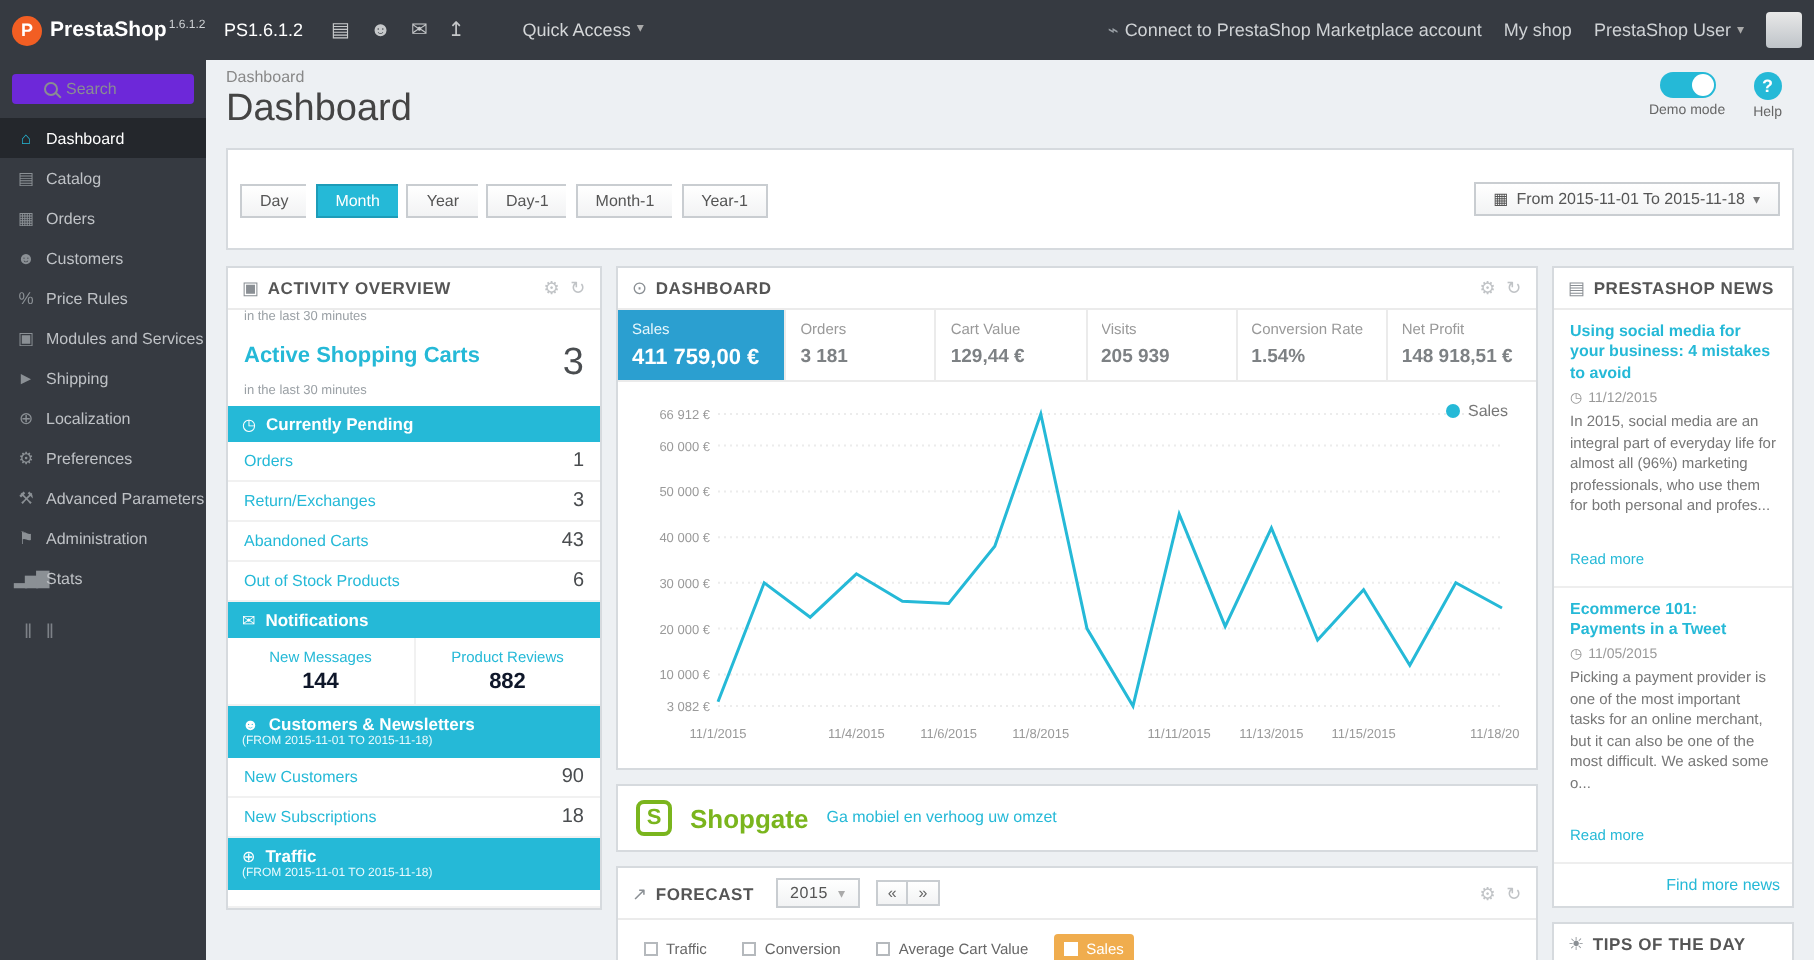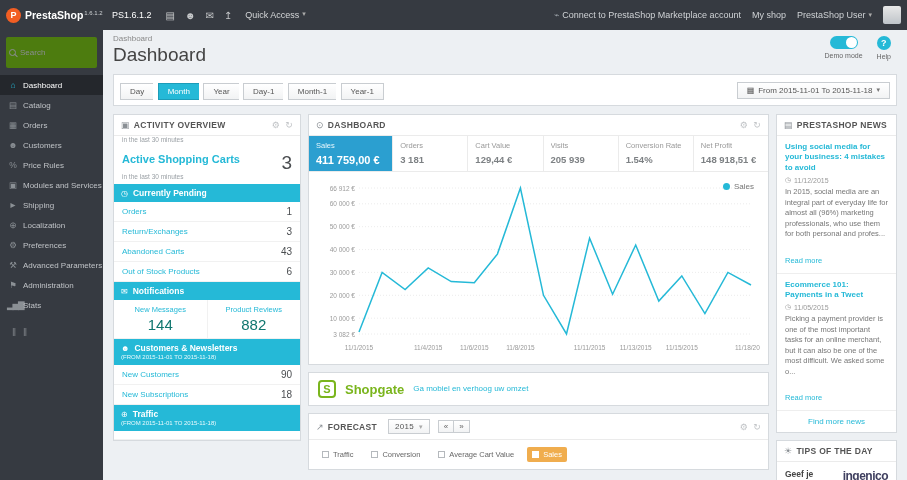--- a/index.html
+++ b/index.html
@@ -8,29 +8,29 @@
 a{text-decoration:none;cursor:pointer}
 button{cursor:pointer}
 
 .topbar{position:absolute;top:0;left:0;right:0;height:30px;background:#363a41;color:#fff;display:flex;align-items:center;font-size:9px;z-index:9}
 .logo-area{width:103px;display:flex;align-items:center;gap:4px;padding-left:6px;cursor:pointer}
 .logo-circle{width:15px;height:15px;border-radius:50%;background:#f25e23;color:#fff;font-weight:bold;font-size:9px;display:inline-flex;align-items:center;justify-content:center}
 .brand{font-weight:bold;font-size:10.5px;white-space:nowrap}
 .brand sup{font-size:6px;font-weight:normal;color:#cfd2d5;margin-left:1px}
 .shopname{padding:0 9px;font-weight:normal;color:#fff;cursor:pointer}
 .tb-icon{padding:0 5px;color:#c6c8ca;font-size:10px;cursor:pointer}
-.quick-access{margin-left:8px;color:#d4d6d8;display:flex;align-items:flex-start;gap:3px;cursor:pointer}
+.quick-access{margin-left:24px;color:#d4d6d8;display:flex;align-items:flex-start;gap:3px;cursor:pointer}
 .caret{font-size:7px;color:#aaa}
 .tb-right{margin-left:auto;display:flex;align-items:center;gap:11px;padding-right:6px;color:#cfd2d5}
 .tb-link{display:flex;align-items:center;gap:3px;cursor:pointer;white-space:nowrap}
 .tb-link .ic{color:#9aa0a6}
 .avatar{width:18px;height:18px;background:linear-gradient(#e8e8e8,#bfc4c9);border-radius:2px;cursor:pointer}
 
 .sidebar{position:absolute;top:30px;left:0;width:103px;bottom:0;background:#363a41;z-index:8}
-.search-box{margin:7px 6px;background:#4d7c0f;border-radius:2px;display:flex;align-items:center;height:31px;padding:0 3px}
+.search-box{margin:7px 6px;background:#6d28d9;border-radius:2px;display:flex;align-items:center;height:15px;padding:0 16px}
 .mag{width:7px;height:7px;border:1px solid #8a8d92;border-radius:50%;position:relative;margin-right:4px;flex:none}
 .mag::after{content:"";position:absolute;width:4px;height:1px;background:#8a8d92;transform:rotate(45deg);right:-3px;bottom:-1px}
 .s-input{background:transparent;border:0;outline:none;color:#ccc;font-size:8px;width:68px}
 .s-input::placeholder{color:#8a8d92}
 .menu{list-style:none}
 .menu li{display:flex;align-items:center;gap:5px;padding:5px 7px;font-size:8px;color:#bfc2c6;cursor:pointer;white-space:nowrap;overflow:hidden}
 .menu li .mi{width:11px;text-align:center;font-size:8.5px;color:#8b9095;flex:none;letter-spacing:-1px}
 .menu li.active{background:#24272c;color:#fff}
 .menu li.active .mi{color:#25b9d7}
 .collapse{color:#7d8187;padding:12px 12px;font-size:10px;letter-spacing:2px;cursor:pointer}
@@ -38,21 +38,21 @@
 .main{position:absolute;left:103px;top:30px;right:0;bottom:0;background:#edf0f3;overflow:hidden}
 .page-head{position:relative;padding:4px 10px 2px}
 .breadcrumb{font-size:8px;color:#888;cursor:pointer}
 .page-title{font-size:19px;color:#444;font-weight:normal;margin-top:1px}
 .head-right{position:absolute;right:16px;top:6px;display:flex;gap:14px;text-align:center}
 .switch{width:28px;height:13px;background:#25b9d7;border-radius:8px;position:relative;margin:0 auto;cursor:pointer}
 .knob{width:11px;height:11px;background:#fff;border-radius:50%;position:absolute;right:1px;top:1px}
 .lbl{font-size:7px;color:#666;margin-top:3px}
 .help-circle{width:14px;height:14px;border-radius:50%;background:#25b9d7;color:#fff;font-size:9px;font-weight:bold;line-height:14px;margin:0 auto;cursor:pointer}
 
-.filter-bar{margin:6px 10px 0;background:#fff;border:1px solid #d6dade;padding:5px 6px;display:flex;align-items:center}
+.filter-bar{margin:6px 10px 0;background:#fff;border:1px solid #d6dade;padding:15px 6px;display:flex;align-items:center}
 .btn{border:1px solid #c9cdd1;background:linear-gradient(#fff,#f2f3f4);font-size:8px;color:#555;padding:3px 9px;font-family:inherit}
 .btn-group .btn{border-right-width:0}
 .btn-group .btn:last-child{border-right-width:1px}
 .btn.active{background:#25b9d7;border-color:#1d9cb8;color:#fff}
 .date-btn{margin-left:auto;display:flex;align-items:center;gap:4px}
 .date-btn .caret{color:#777}
 
 .cols{display:flex;gap:7px;margin:8px 10px 0;align-items:flex-start}
 .col-left{width:188px;flex:none}
 .col-mid{width:461px;flex:none}
@@ -72,21 +72,21 @@
 .sec-hdr.two{display:block;padding:4px 7px 5px}
 .sh-row{display:flex;gap:5px;align-items:center}
 .sh-sub{font-size:6px;font-weight:normal;color:#eafafd;margin-top:1px}
 .a-row{display:flex;justify-content:space-between;align-items:center;padding:4px 8px;border-bottom:1px solid #f1f1f1;font-size:8px;cursor:pointer}
 .a-row .al{color:#25b9d7}
 .a-row .av{color:#4a4d50;font-size:10px}
 .notif{display:flex;text-align:center;border-bottom:1px solid #f1f1f1}
 .notif>div{flex:1;padding:5px 4px;cursor:pointer}
 .notif>div:first-child{border-right:1px solid #f1f1f1}
 .nl{color:#25b9d7;font-size:7.5px}
-.nv{font-size:15px;color:#0f766e;font-weight:400;margin-top:2px}
+.nv{font-size:11px;color:#0f172a;font-weight:700;margin-top:2px}
 
 .kpis{display:flex;border-bottom:1px solid #ebebeb}
 .kpi{flex:1;padding:5px 7px;border-right:1px solid #ebebeb;cursor:pointer;min-width:0}
 .kpi:last-child{border-right:0}
 .kl{font-size:7.5px;color:#999;white-space:nowrap;overflow:hidden}
 .kv{font-size:9.5px;color:#7d8184;font-weight:bold;margin-top:4px;white-space:nowrap}
 .kpi.active{flex:1.15;background:#2b9fd0}
 .kpi.active .kl{color:#e6f6fc}
 .kpi.active .kv{color:#fff;font-size:11px}
 
@@ -112,21 +112,21 @@
 .chip{display:inline-flex;align-items:center;gap:4px;font-size:7.5px;color:#666;padding:3px 5px;cursor:pointer;white-space:nowrap}
 .cb{width:7px;height:7px;border:1px solid #b5b9bd;background:#fff;flex:none}
 .chip.active{background:#f0ad4e;border-radius:2px;color:#fff}
 .chip.active .cb{border-color:#fff}
 
 .article{padding:6px 8px;border-bottom:1px solid #eee}
 .art-title{color:#25b9d7;font-size:8px;font-weight:bold;line-height:1.3;display:block}
 .art-date{font-size:7px;color:#999;margin:3px 0;display:flex;gap:3px;align-items:center}
 .art-text{font-size:7.5px;color:#777;line-height:1.4}
 .read-more{color:#25b9d7;font-size:7.5px;display:inline-block;margin-top:16px}
-.find-more{text-align:center;padding:6px;color:#25b9d7;font-size:8px;cursor:pointer}
+.find-more{text-align:right;padding:6px;color:#25b9d7;font-size:8px;cursor:pointer}
 .tips{margin-top:7px}
 .tips-body{padding:7px 8px}
 .tips-top{display:flex;justify-content:space-between;gap:6px}
 .tips-head{font-size:8.5px;font-weight:bold;color:#444;line-height:1.35;width:60px}
 .ing{text-align:right;flex:none}
 .ing-name{font-size:12px;font-weight:bold;color:#3f3f5f;letter-spacing:-.5px}
 .ing-sub{font-size:6px;color:#e4002b;font-weight:bold}
 </style>
 </head>
 <body>

